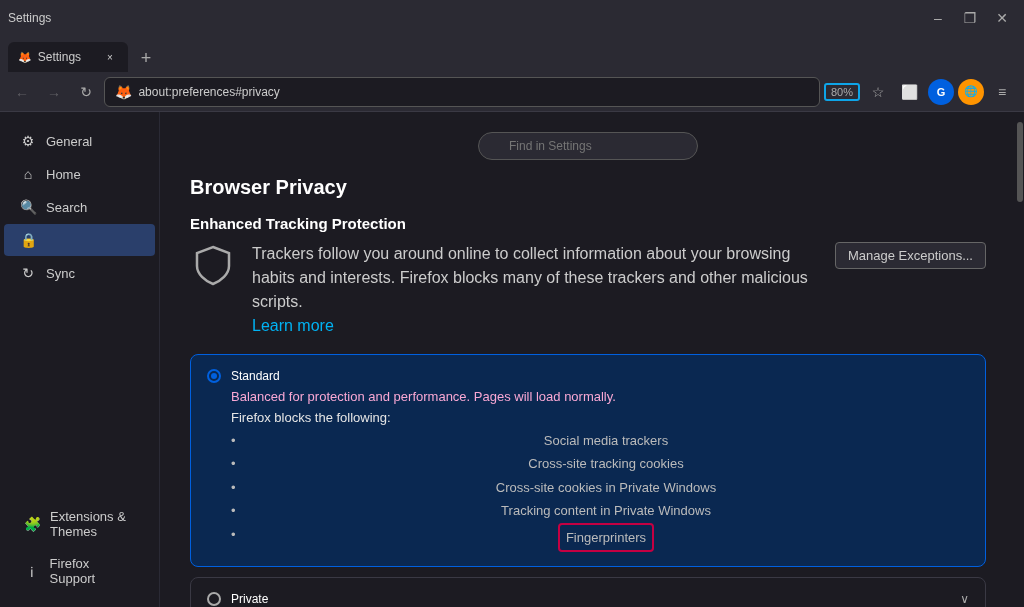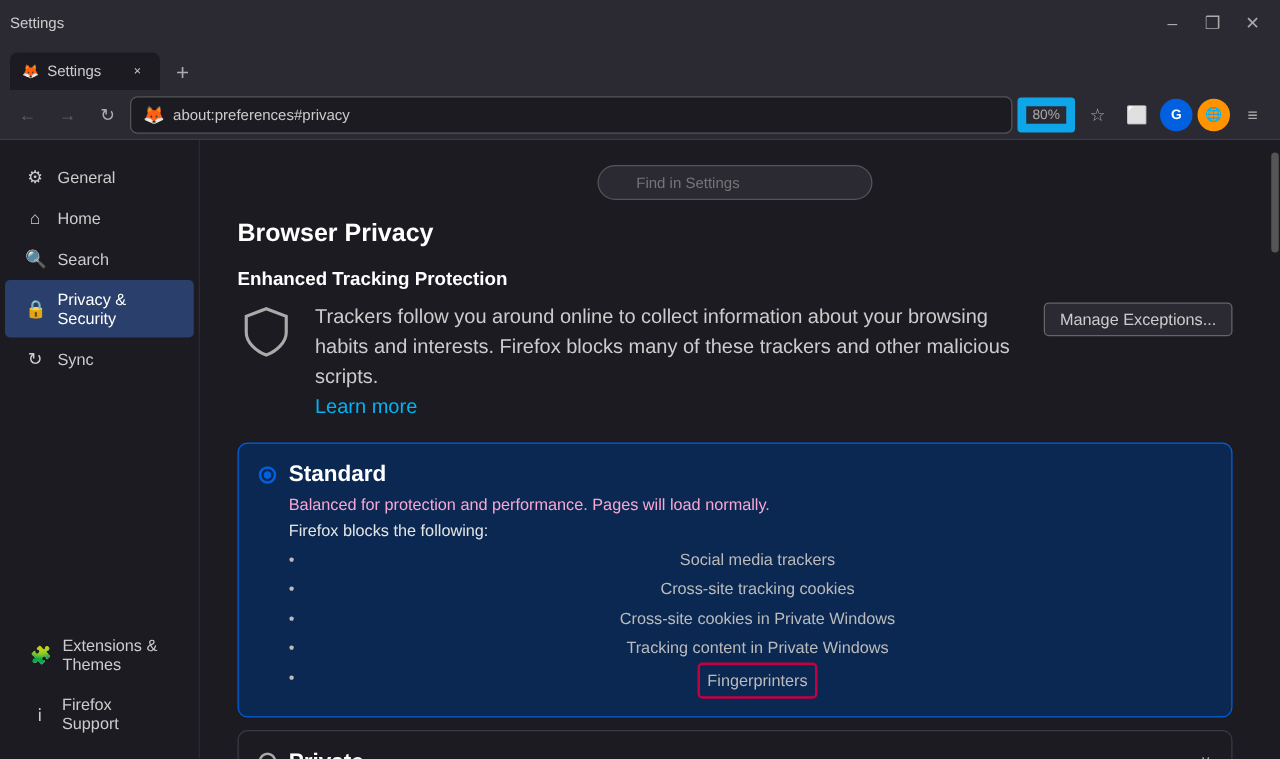--- a/index.html
+++ b/index.html
@@ -139,21 +139,21 @@
       font-size: 12px;
       color: #ccc;
     }
     .toolbar-right {
       display: flex;
       align-items: center;
       gap: 4px;
     }
     .zoom-badge {
       background: transparent;
-      border: 7px solid #0ea5e9;
+      border: 2px solid #0ea5e9;
       border-radius: 3px;
       padding: 1px 5px;
       font-size: 11px;
       color: #aaa;
     }
     .toolbar-icon-btn {
       width: 28px;
       height: 28px;
       background: transparent;
       border: none;
@@ -358,22 +358,22 @@
       background: transparent;
     }
     .option-radio.checked::after {
       content: '';
       width: 6px;
       height: 6px;
       background: #0060df;
       border-radius: 50%;
     }
     .option-label {
-      font-size: 18px;
-      font-weight: 700;
+      font-size: 12px;
+      font-weight: 400;
       color: #fff;
     }
     .option-description {
       font-size: 13px;
       color: #f9a8d4;
       margin-bottom: 6px;
       padding-left: 24px;
     }
     .blocks-label {
       font-size: 13px;
@@ -481,21 +481,20 @@
     <div class="sidebar-item">
       <span class="sidebar-icon">⌂</span>
       <span>Home</span>
     </div>
     <div class="sidebar-item">
       <span class="sidebar-icon">🔍</span>
       <span>Search</span>
     </div>
     <div class="sidebar-item active">
       <span class="sidebar-icon">🔒</span>
-      <span>Privacy &amp; Security</span>
     </div>
     <div class="sidebar-item">
       <span class="sidebar-icon">↻</span>
       <span>Sync</span>
     </div>
     <div style="position:absolute; bottom:12px; left:0; width:160px; padding:0 4px;">
       <div class="sidebar-item">
         <span class="sidebar-icon">🧩</span>
         <span>Extensions &amp; Themes</span>
       </div>

